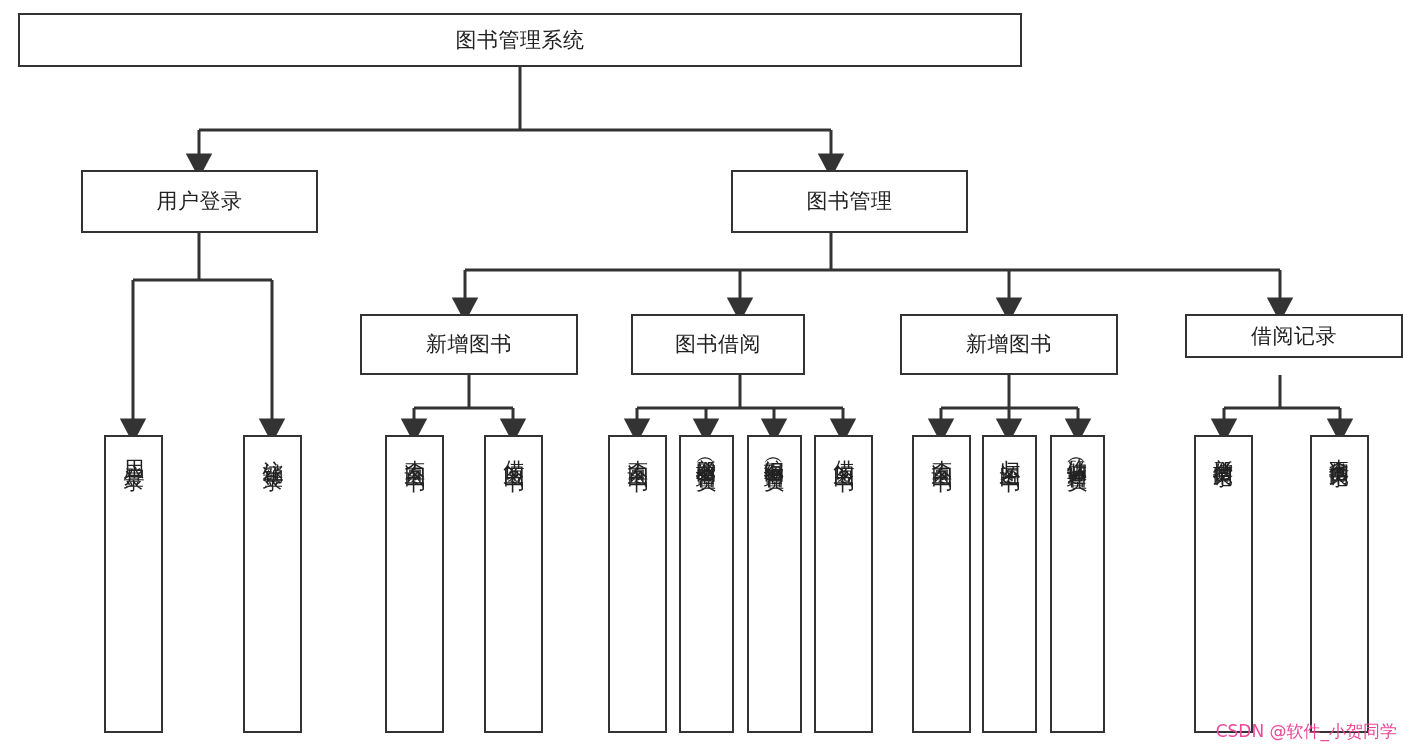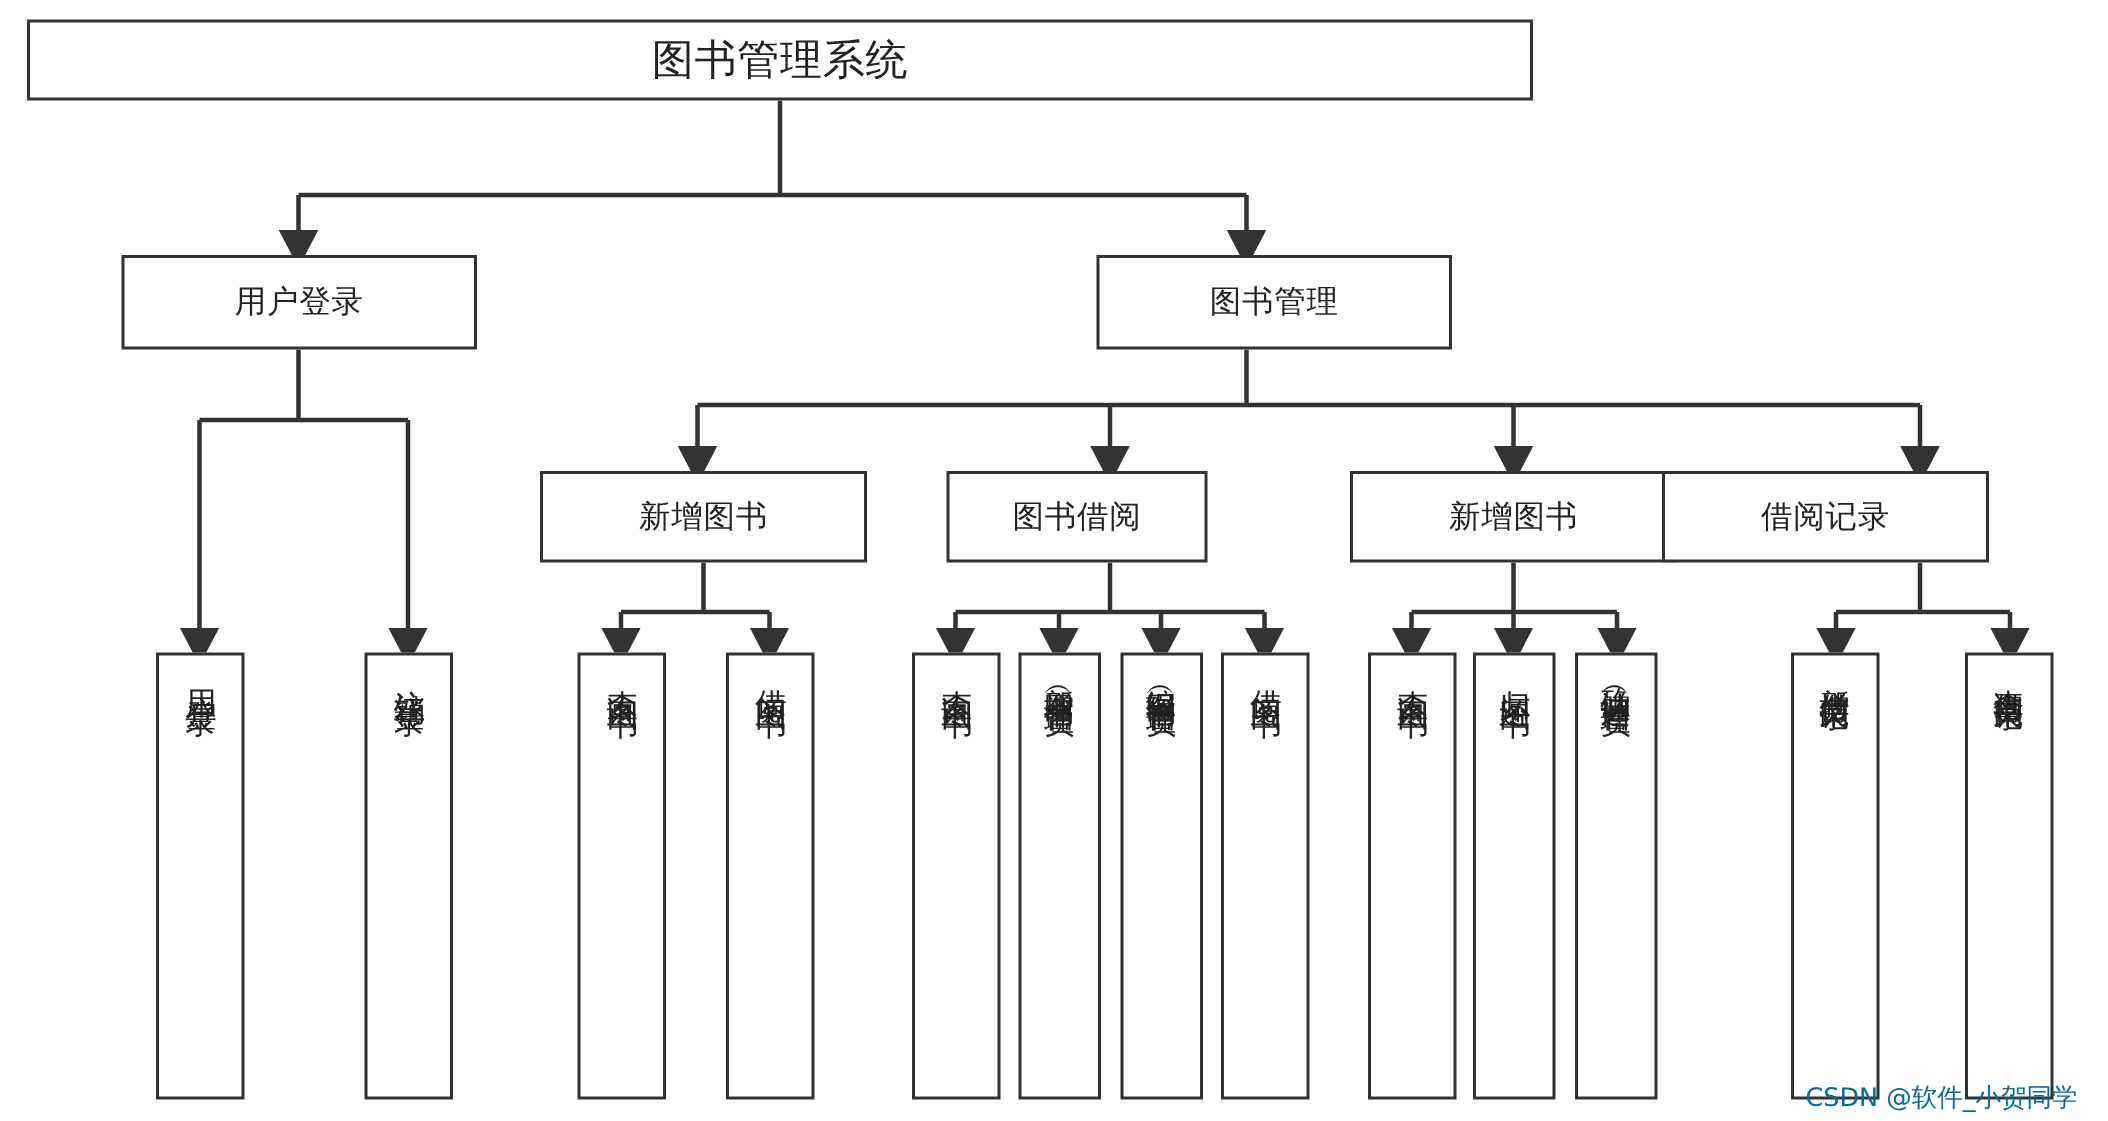--- a/index.html
+++ b/index.html
@@ -38,44 +38,44 @@
     color: #222222;
     line-height: 1.18;
     letter-spacing: 0.5px;
     text-align: center;
   }
   .node.horiz .label {
     writing-mode: horizontal-tb;
     font-size: 21px;
   }
   .node.root .label {
-    font-size: 28px;
+    font-size: 21px;
   }
   .node.vert {
     align-items: flex-start;
     justify-content: center;
     padding-top: 6px;
   }
   .node.vert .label {
     writing-mode: vertical-rl;
     text-orientation: upright;
     font-size: 21px;
     letter-spacing: 4px;
     line-height: 1;
   }
   .node.vert.tall .label {
     font-size: 20px;
     letter-spacing: 2px;
   }
   .watermark {
     position: absolute;
-    right: 20px;
+    right: 8px;
     bottom: 4px;
     font-size: 17px;
-    color: #0369a1;
+    color: #ec4899;
     white-space: nowrap;
     font-family: "DejaVu Sans", "Liberation Sans", sans-serif;
   }
 </style>
 </head>
 <body>
 
 <div id="canvas">
 
   <svg id="wires" viewBox="0 0 1405 747" xmlns="http://www.w3.org/2000/svg">
@@ -143,21 +143,21 @@
 
   <div class="node horiz" style="left:360px; top:314px; width:218px; height:61px;">
     <span class="label">新增图书</span>
   </div>
   <div class="node horiz" style="left:631px; top:314px; width:174px; height:61px;">
     <span class="label">图书借阅</span>
   </div>
   <div class="node horiz" style="left:900px; top:314px; width:218px; height:61px;">
     <span class="label">新增图书</span>
   </div>
-  <div class="node horiz" style="left:1108px; top:314px; width:218px; height:61px;">
+  <div class="node horiz" style="left:1185px; top:314px; width:218px; height:44px;">
     <span class="label">借阅记录</span>
   </div>
 
   <div class="node vert" style="left:104px; top:435px; width:59px; height:298px;">
     <span class="label">用户登录</span>
   </div>
   <div class="node vert" style="left:243px; top:435px; width:59px; height:298px;">
     <span class="label">注销登录</span>
   </div>
 

